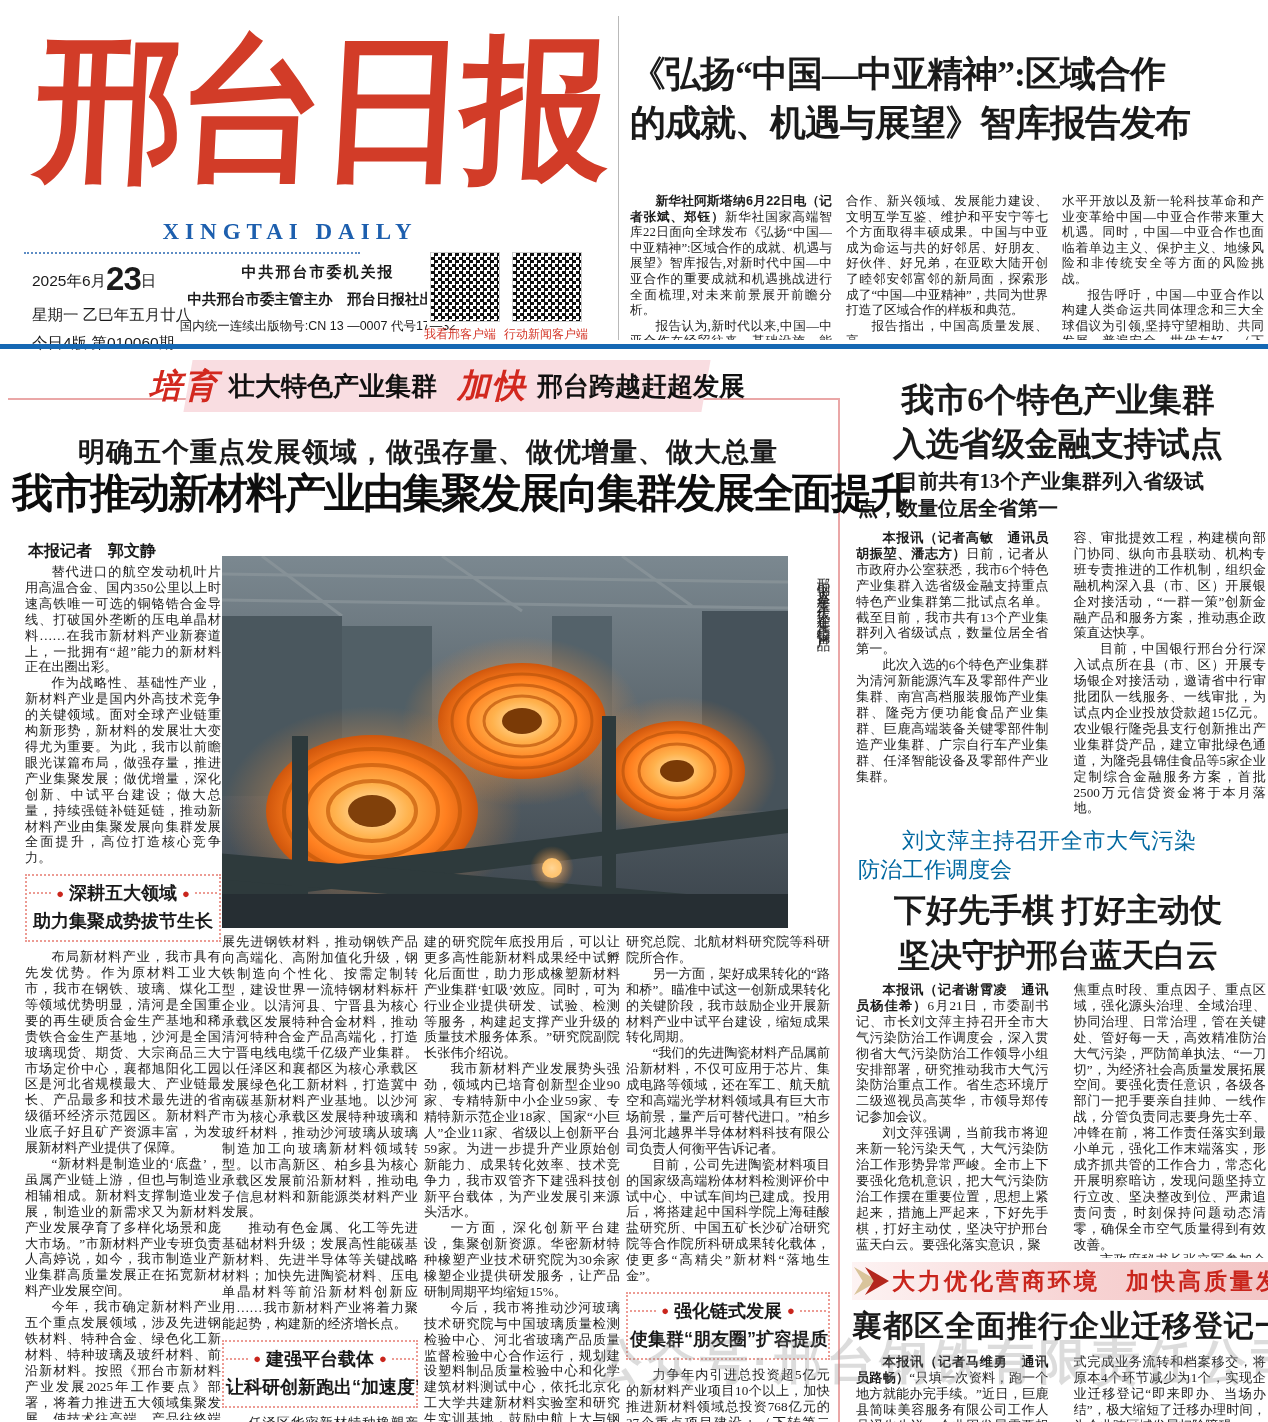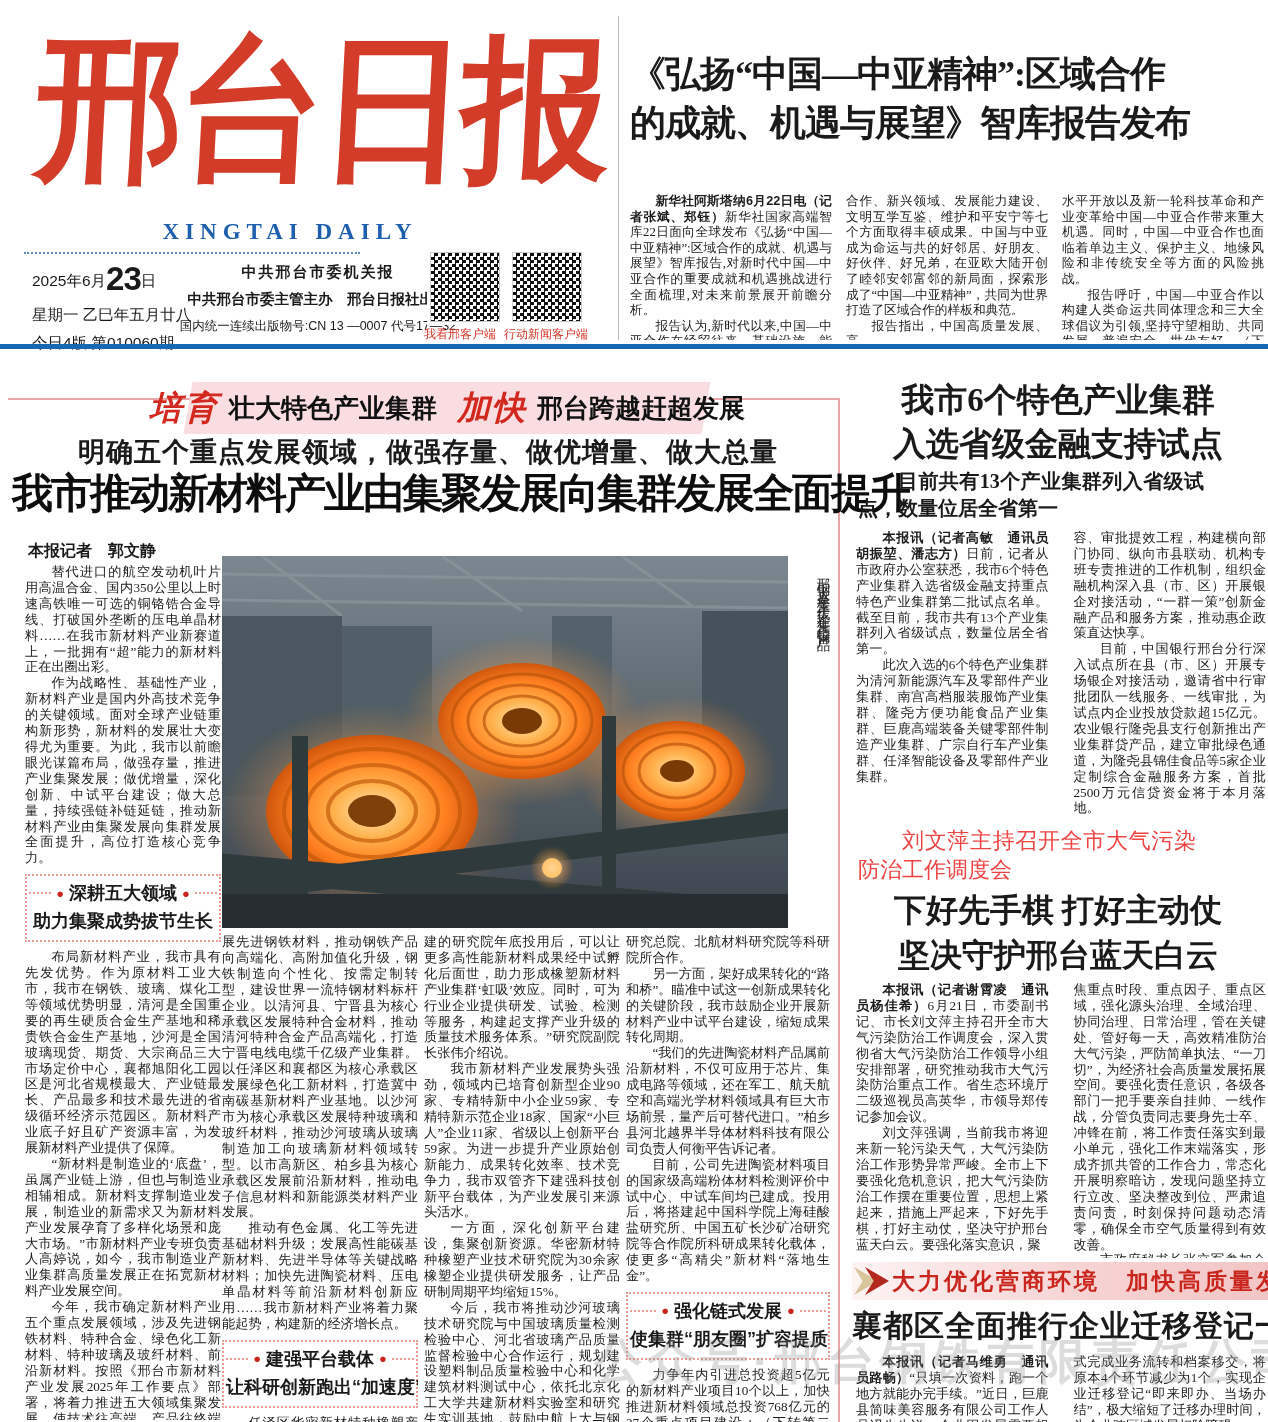--- a/index.html
+++ b/index.html
@@ -35,21 +35,21 @@
      font-family:"Liberation Serif","DejaVu Serif",serif;}
   .tr-col .p{font-size:12.7px;line-height:15.6px;}
   .ind{text-indent:2em;}
   .bold-lead{font-weight:bold;font-family:"Liberation Sans","DejaVu Sans",sans-serif;}
   
   .blue-rule{left:0;top:344px;width:1268px;height:5px;background:#1568b4;}
   .pink-h-left{left:8px;top:398px;width:182px;border-top:2px solid #eaa7a7;height:0;}
   .pink-h-right{left:702px;top:398px;width:136px;border-top:2px solid #eaa7a7;height:0;}
   .pink-v{left:838px;top:398px;height:1024px;border-left:2px solid #eaa7a7;width:0;}
   
-  .banner{left:188px;top:382px;width:518px;height:52px;}
+  .banner{left:188px;top:360px;width:518px;height:52px;}
   .banner-bg{position:absolute;left:0;top:0;width:100%;height:100%;background:#f9dde1;transform:skewX(-10deg);}
   .banner-content{position:absolute;left:0;top:0;width:100%;height:100%;display:flex;align-items:center;
     justify-content:center;gap:10px;white-space:nowrap;}
   .banner-accent{color:#d2281e;font-size:33px;font-weight:900;font-style:italic;
     font-family:"Liberation Serif",serif;letter-spacing:2px;}
   .banner-black{color:#111;font-size:26px;font-weight:900;font-family:"Liberation Sans","DejaVu Sans",sans-serif;}
   .main-subhead{left:24px;top:434px;width:808px;text-align:center;font-size:27px;font-weight:900;
     font-family:"Liberation Serif",serif;letter-spacing:1px;white-space:nowrap;}
   .main-headline{left:12px;top:466px;width:832px;text-align:center;font-size:41px;font-weight:900;
     font-family:"Liberation Sans","DejaVu Sans",sans-serif;letter-spacing:-2px;white-space:nowrap;color:#0d0d0d;}
@@ -73,21 +73,21 @@
     font-family:"Liberation Sans","DejaVu Sans",sans-serif;white-space:nowrap;}
   
   .ra-h{left:852px;top:378px;width:412px;text-align:center;font-size:33px;line-height:44px;
     font-weight:900;font-family:"Liberation Serif",serif;letter-spacing:0;}
   .ra-sub{left:858px;top:468px;width:346px;font-size:20px;line-height:27px;font-weight:bold;
     text-indent:2em;text-align:justify;font-family:"Liberation Serif",serif;}
   .rcols{display:flex;gap:25px;overflow:hidden;}
   .ra-cols{left:856px;top:530px;width:410px;height:292px;}
   .rcol{width:199px;overflow:hidden;}
   .rb-kicker{left:858px;top:826px;width:338px;font-size:22px;line-height:29px;text-indent:2em;
-    font-family:"Liberation Sans","DejaVu Sans",sans-serif;color:#ef4444;text-align:justify;}
+    font-family:"Liberation Sans","DejaVu Sans",sans-serif;color:#0369a1;text-align:justify;}
   .rb-h{left:852px;top:888px;width:412px;text-align:center;font-size:32px;line-height:45px;
     font-weight:900;font-family:"Liberation Serif",serif;}
   .rb-cols{left:856px;top:982px;width:410px;height:276px;}
   .rc-banner{left:852px;top:1262px;width:416px;height:38px;display:flex;align-items:center;
     background:linear-gradient(90deg,#fdf3f3 0%,#f7d3d3 55%,#f3c5c5 100%);}
   .chev-wrap{position:relative;width:40px;height:38px;flex:0 0 40px;}
   .chev-back{position:absolute;left:2px;top:5px;width:24px;height:28px;background:#d9c49b;
     clip-path:polygon(0 0,100% 50%,0 100%,36% 50%);}
   .chev-front{position:absolute;left:13px;top:5px;width:24px;height:28px;background:#b3271d;
     clip-path:polygon(0 0,100% 50%,0 100%,36% 50%);}

